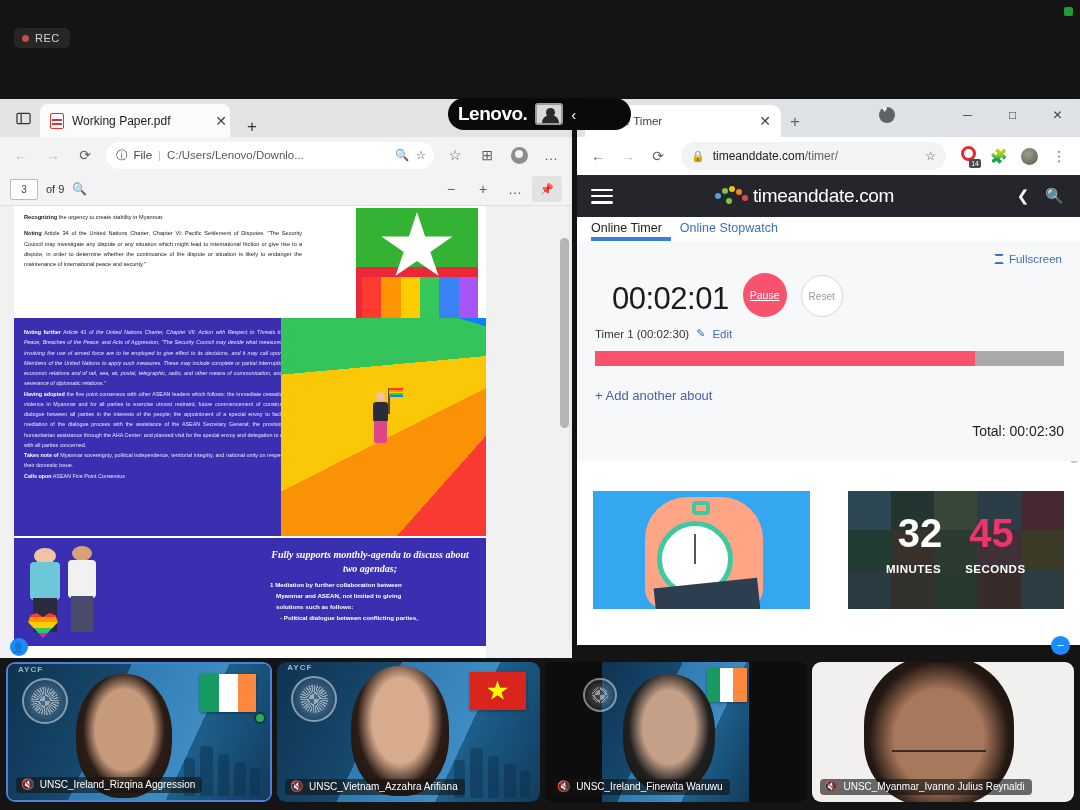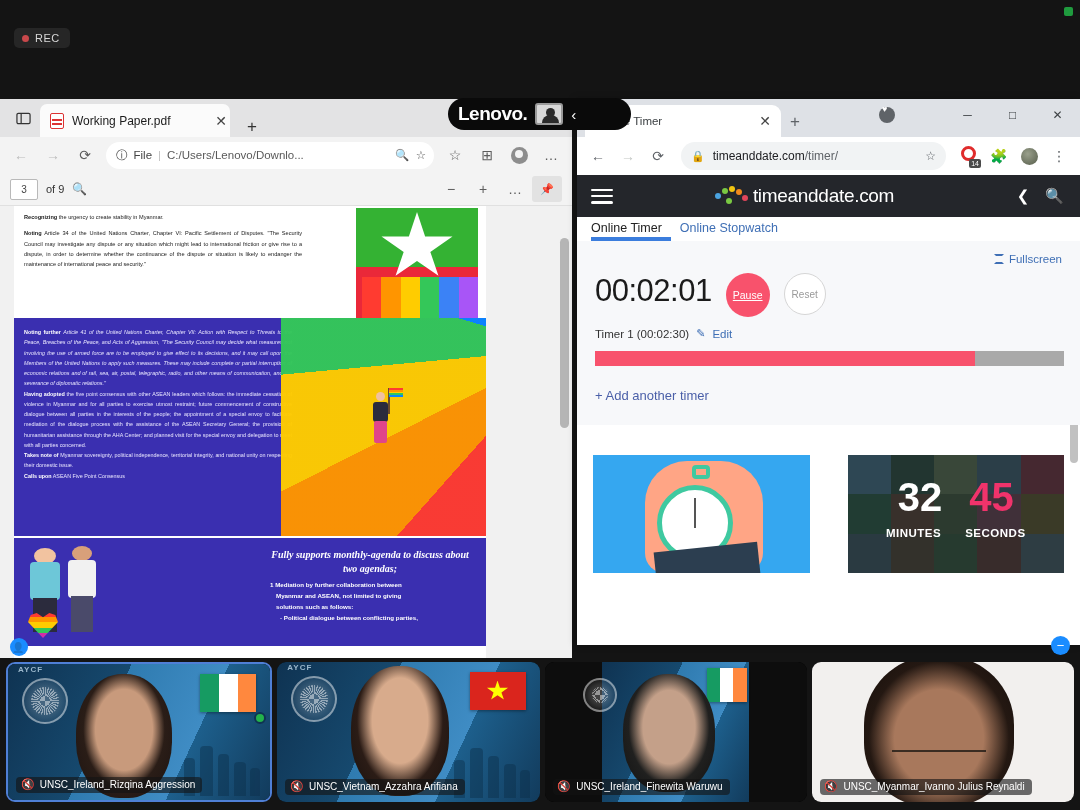--- a/index.html
+++ b/index.html
@@ -201,21 +201,21 @@
   .td-nav{ display:flex; gap:18px; padding:4px 14px 0 14px; font-size:12.5px; position:relative;}
   .td-nav a{ color:#3f6fb5; text-decoration:none; padding-bottom:6px; display:block;}
   .td-nav a.active{ color:#222; }
   .td-nav-underline{position:absolute;left:14px;bottom:0;width:80px;height:4px;background:#3b7ddd;}
   .td-panel{ background:#f7f8fa; margin:0; padding:10px 16px 22px 18px; position:relative;}
   .fullscreen-link{
     position:absolute; right:18px; top:12px; color:#3f6fb5; font-size:11.5px;
     display:flex;align-items:center;gap:5px;
   }
   .fs-ico{width:10px;height:10px;border:2px solid #3f6fb5;border-left-color:transparent;border-right-color:transparent;}
-  .timer-row{ display:flex; align-items:flex-start; gap:14px; margin-top:22px;}
+  .timer-row{ display:flex; align-items:flex-end; gap:14px; margin-top:22px;margin-left:17px;}
   .timer-time{ font-size:31px; color:#1b1b1b; letter-spacing:-.5px;}
   .btn-pause{
     width:44px;height:44px;border-radius:50%;background:#f8526c;color:#fff;
     display:flex;align-items:center;justify-content:center;font-size:10.5px;text-decoration:underline;
   }
   .btn-reset{
     width:42px;height:42px;border-radius:50%;background:#fff;border:1px solid #d6d6d6;
     color:#9a9a9a;display:flex;align-items:center;justify-content:center;font-size:10px;
   }
   .timer-sub{ margin-top:10px; font-size:11.5px; color:#333; display:flex;align-items:center;gap:7px;}
@@ -541,21 +541,22 @@
       <div class="timer-sub">
         <span>Timer 1 (00:02:30)</span>
         <span class="pencil">✎</span>
         <span class="edit-link">Edit</span>
       </div>
 
       <div class="progress-wrap">
         <div class="progress-fill" id="progfill" style="width: 81%; background: rgb(248, 82, 108);"></div>
       </div>
 
-      <div class="add-timer">+  Add another timer</div>
+      <div class="add-timer">+  Add another about</div>
+      <div class="total-row">Total: 00:02:30</div>
     </div>
 
     <div class="ymal">
       <div class="ymal-cards">
         <div class="card card1">
           <div class="hand"></div>
           <div class="watchtop"></div>
           <div class="watch"></div>
           <div class="sleeve"></div>
         </div>

